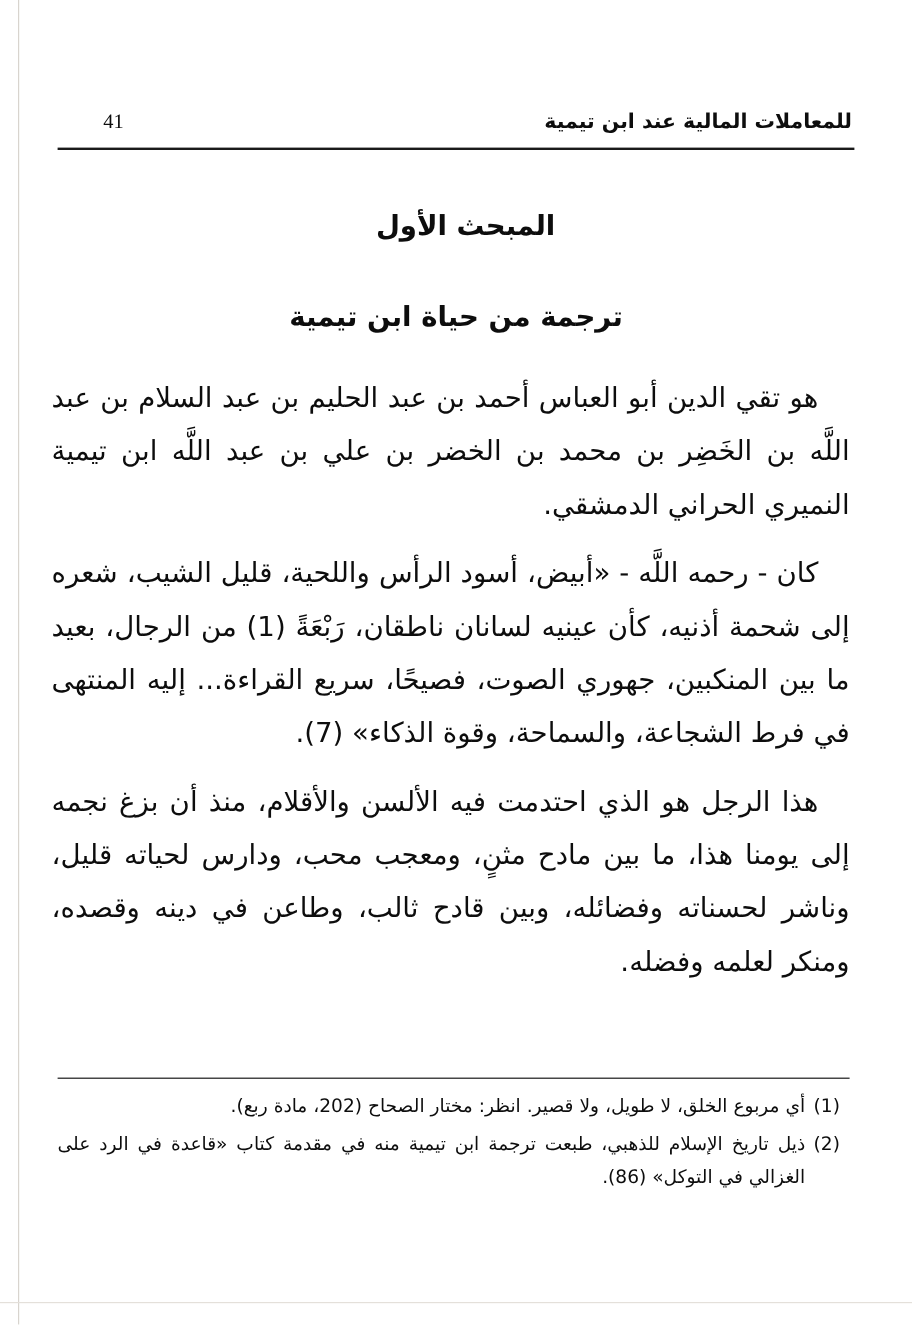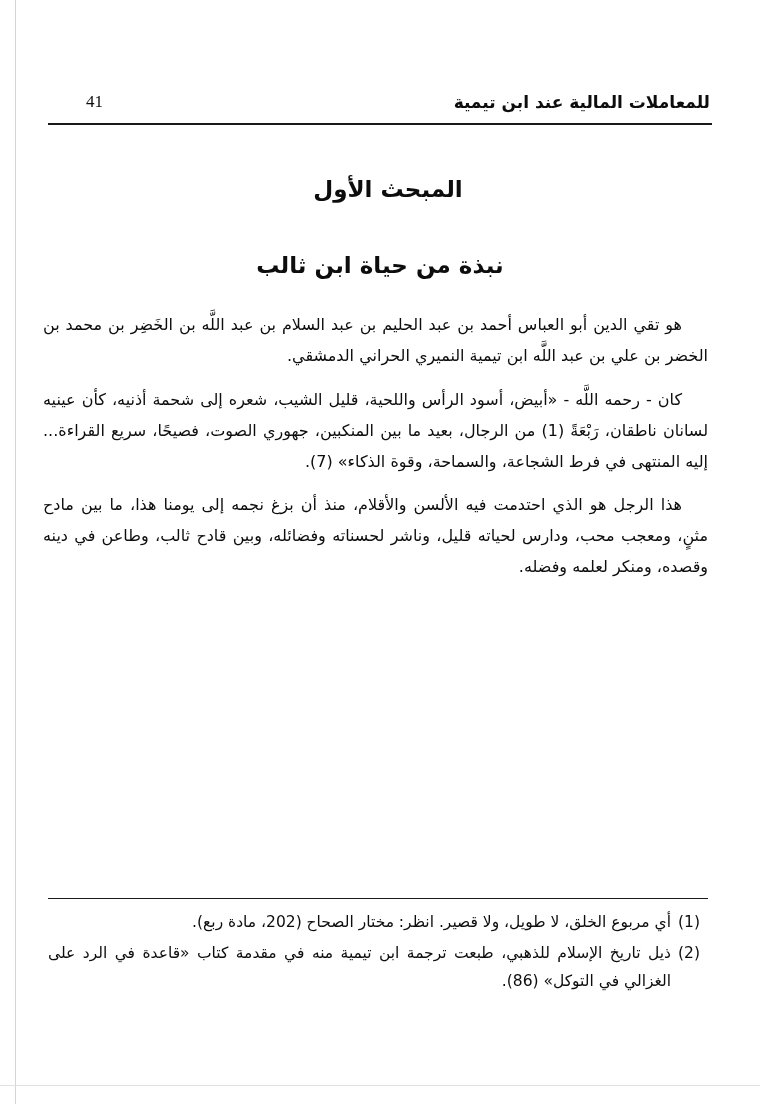--- a/index.html
+++ b/index.html
@@ -69,21 +69,21 @@
     position: absolute;
     top: 252px; right: 0; left: 0;
     text-align: center;
     font-weight: bold;
     font-size: 23px;
   }
   
   .body-text {
     position: absolute;
     top: 310px; right: 52px; left: 43px;
-    font-size: 16px;
+    font-size: 23px;
     line-height: 1.93;
     text-align: justify;
     text-justify: inter-word;
   }
   .body-text p {
     margin: 0 0 13px 0;
     text-indent: 26px;
   }
   
   .footnotes {
@@ -120,21 +120,21 @@
   <div class="scan-edge-left"></div>
   <div class="scan-edge-bottom"></div>
 
   <div class="header">
     <div class="header-title">للمعاملات المالية عند ابن تيمية</div>
     <div class="page-number">41</div>
   </div>
   <div class="header-rule"></div>
 
   <div class="chapter-heading">المبحث الأول</div>
-  <div class="section-heading">نبذة من حياة ابن ثالب</div>
+  <div class="section-heading">ترجمة من حياة ابن تيمية</div>
 
   <div class="body-text">
     <p>هو تقي الدين أبو العباس أحمد بن عبد الحليم بن عبد السلام بن عبد اللَّه بن الخَضِر بن محمد بن الخضر بن علي بن عبد اللَّه ابن تيمية النميري الحراني الدمشقي.</p>
     <p>كان - رحمه اللَّه - «أبيض، أسود الرأس واللحية، قليل الشيب، شعره إلى شحمة أذنيه، كأن عينيه لسانان ناطقان، رَبْعَةً (1) من الرجال، بعيد ما بين المنكبين، جهوري الصوت، فصيحًا، سريع القراءة... إليه المنتهى في فرط الشجاعة، والسماحة، وقوة الذكاء» (7).</p>
     <p>هذا الرجل هو الذي احتدمت فيه الألسن والأقلام، منذ أن بزغ نجمه إلى يومنا هذا، ما بين مادح مثنٍ، ومعجب محب، ودارس لحياته قليل، وناشر لحسناته وفضائله، وبين قادح ثالب، وطاعن في دينه وقصده، ومنكر لعلمه وفضله.</p>
   </div>
 
   <div class="footnotes">
     <div class="footnote-rule"></div>
     <div class="footnote">

